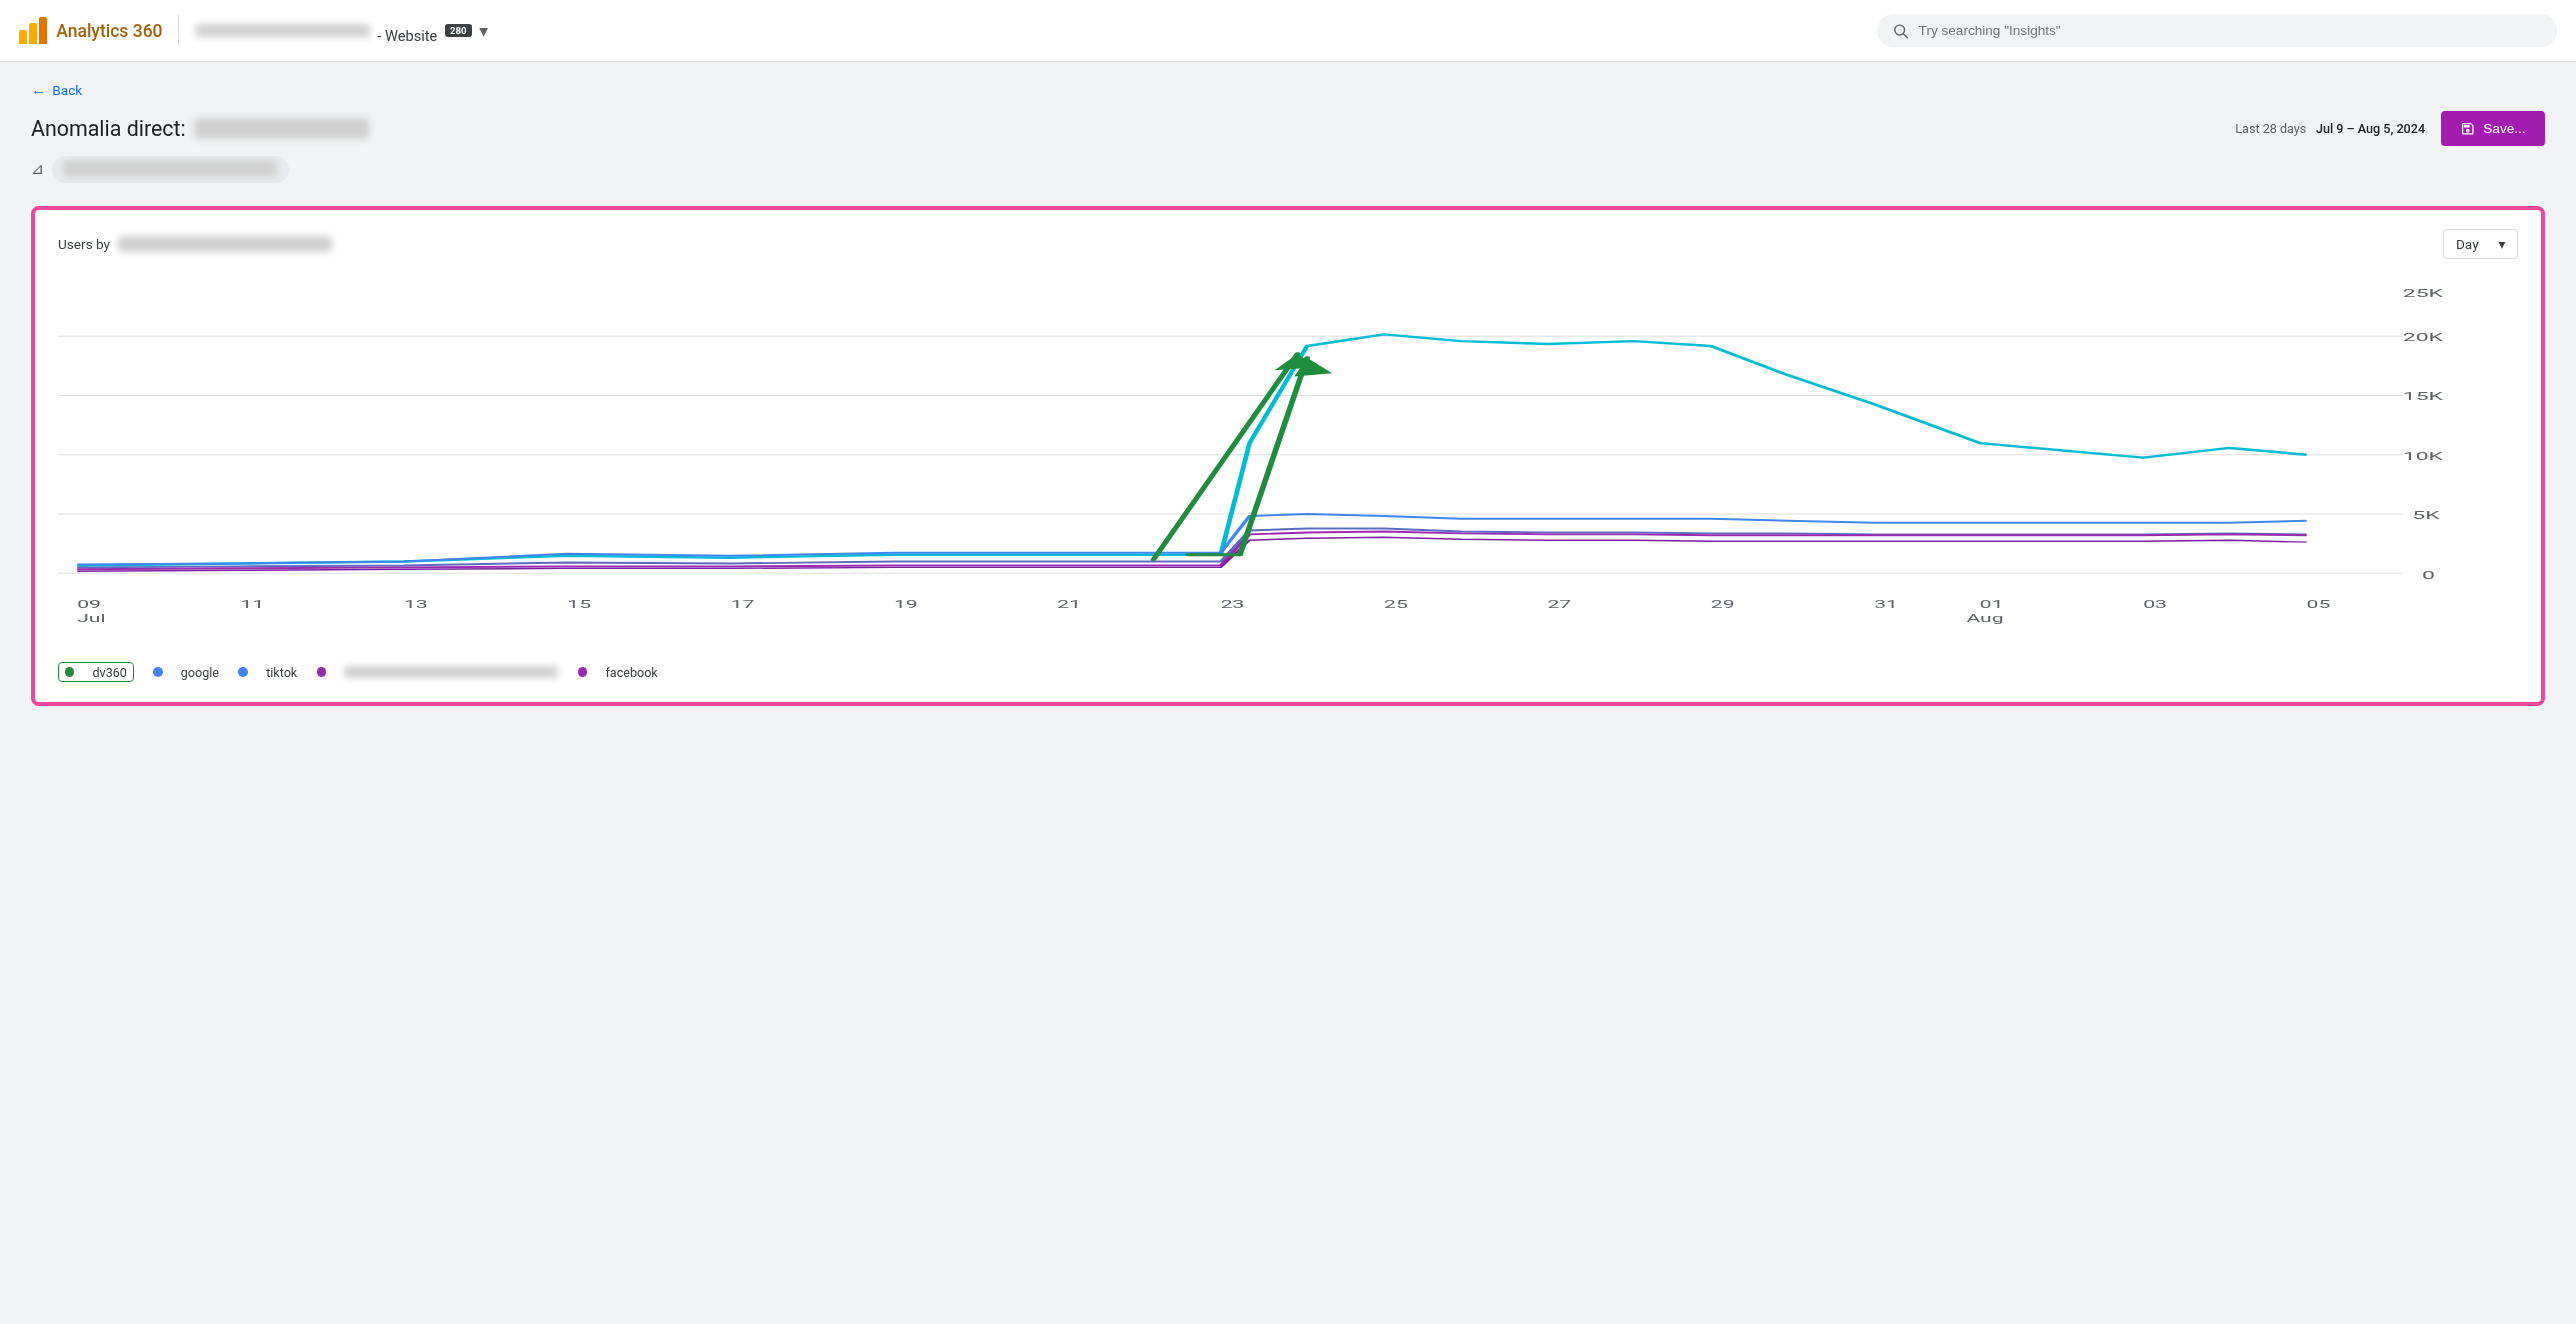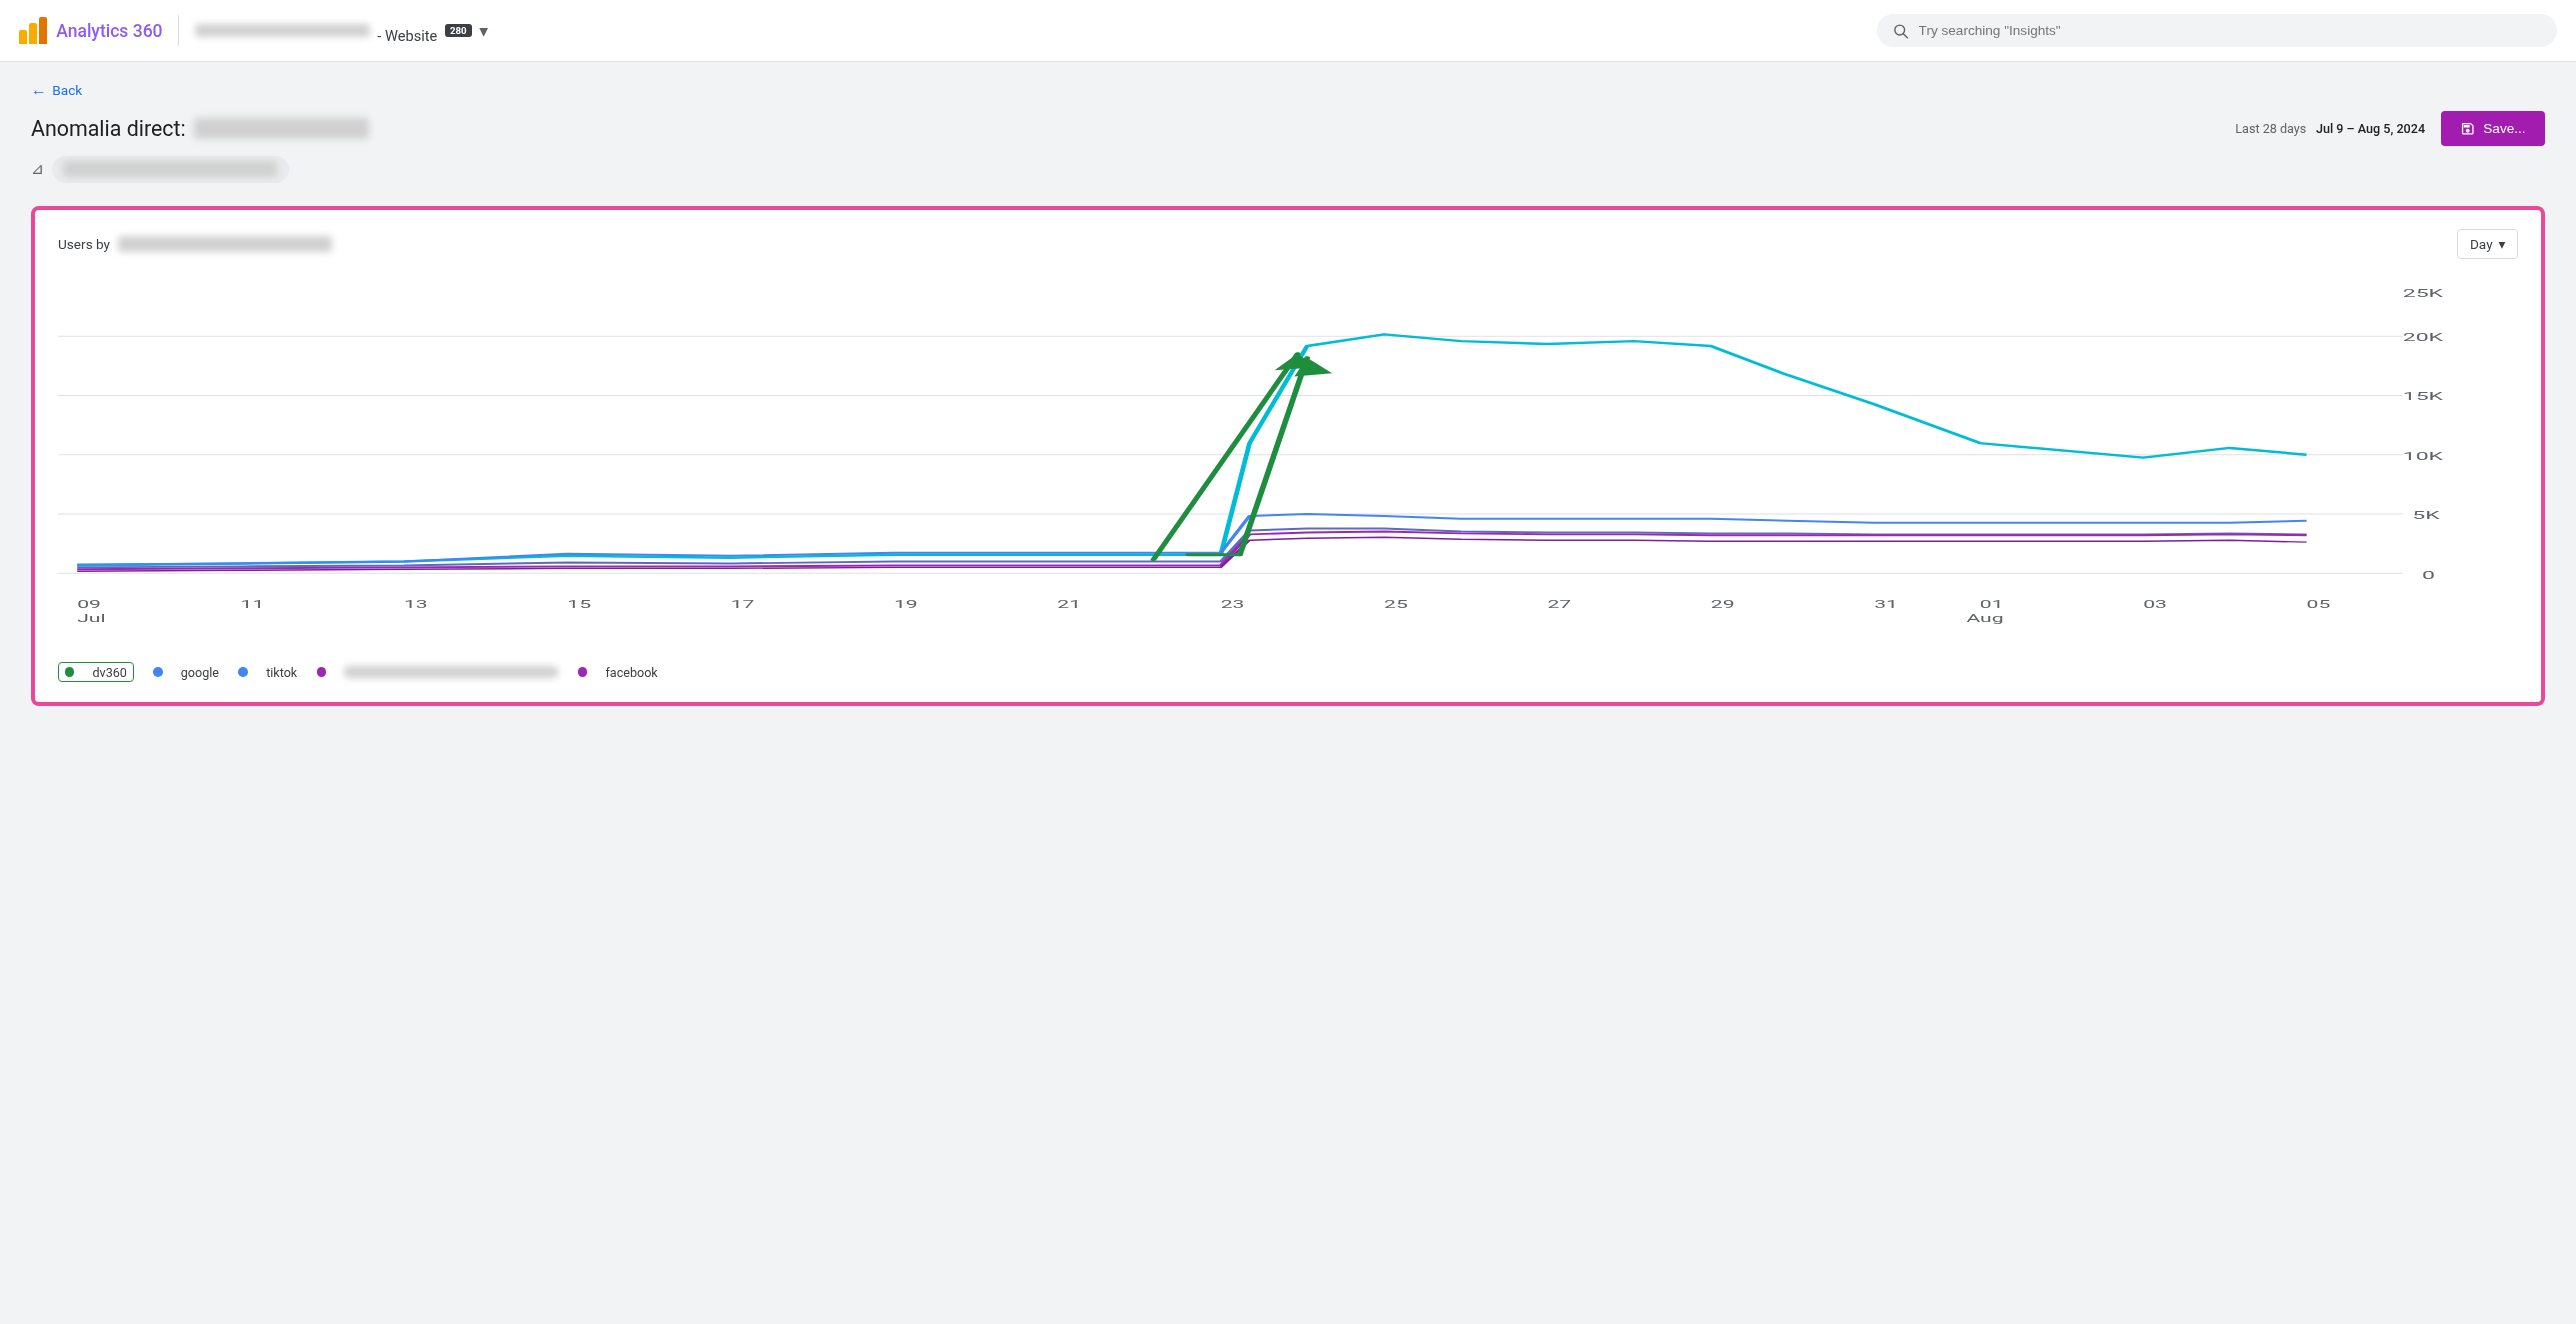--- a/index.html
+++ b/index.html
@@ -19,21 +19,21 @@
       padding: 0 19.4px;
       border-bottom: 1px solid #e0e0e0;
       gap: 15.5px;
     }
     .brand {
       display: flex;
       align-items: center;
       gap: 9.7px;
       font-size: 17.5px;
       font-weight: 500;
-      color: #8b5cf6;
+      color: #a16207;
       white-space: nowrap;
     }
     .brand-icon {
       display: flex;
       align-items: flex-end;
       gap: 1.9px;
       height: 27px;
     }
     .brand-icon span {
       display: inline-block;
@@ -209,21 +209,21 @@
       align-items: center;
       gap: 7.8px;
       font-size: 13.6px;
       color: #3c4043;
       font-weight: 400;
     }
 
     .day-selector {
       display: flex;
       align-items: center;
-      gap: 2px;
+      gap: 16px;
       border: 1px solid #dadce0;
       border-radius: 3.9px;
       padding: 5.8px 11.7px;
       font-size: 13.6px;
       cursor: pointer;
       color: #3c4043;
     }
 
     
     .chart-container {

